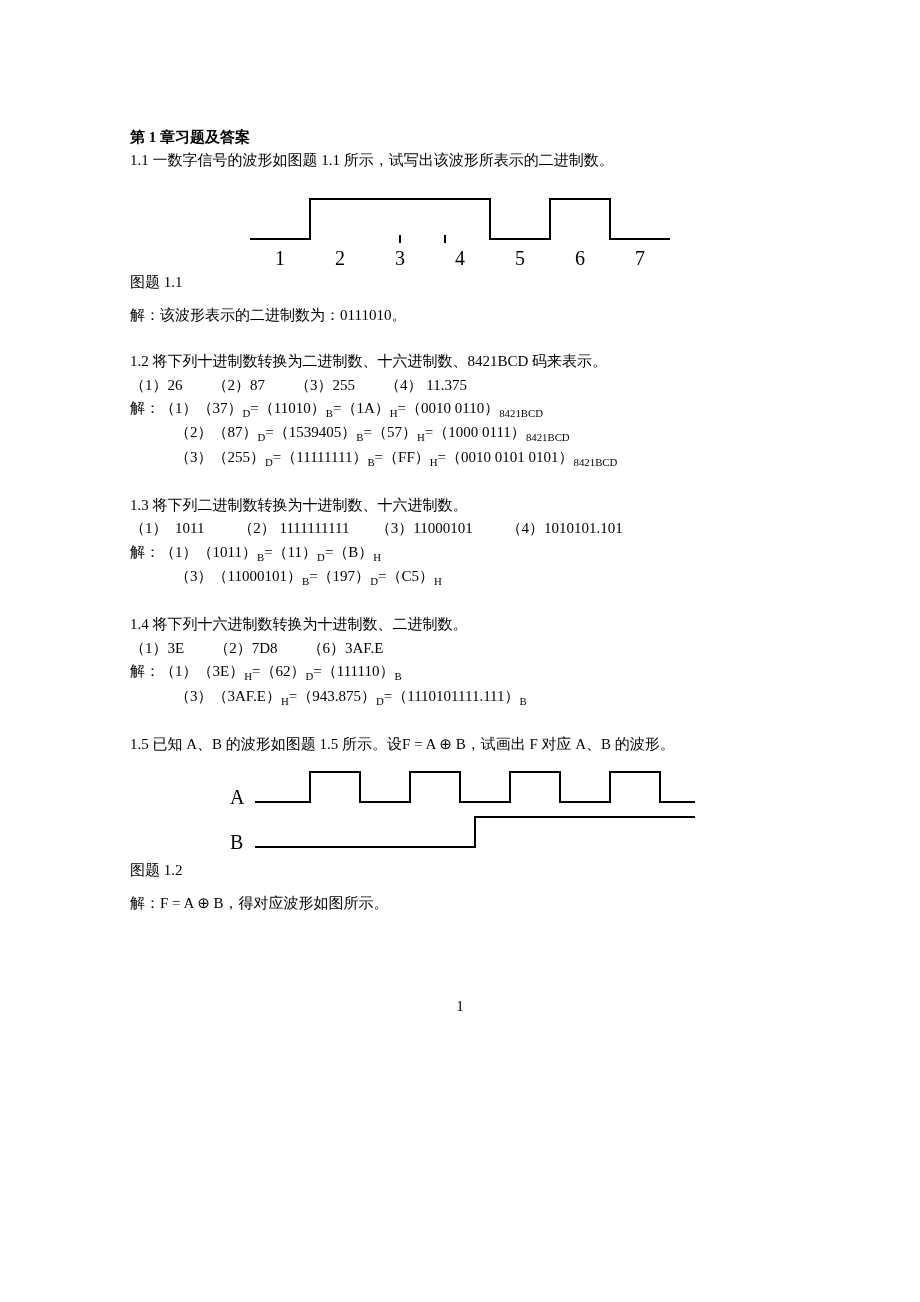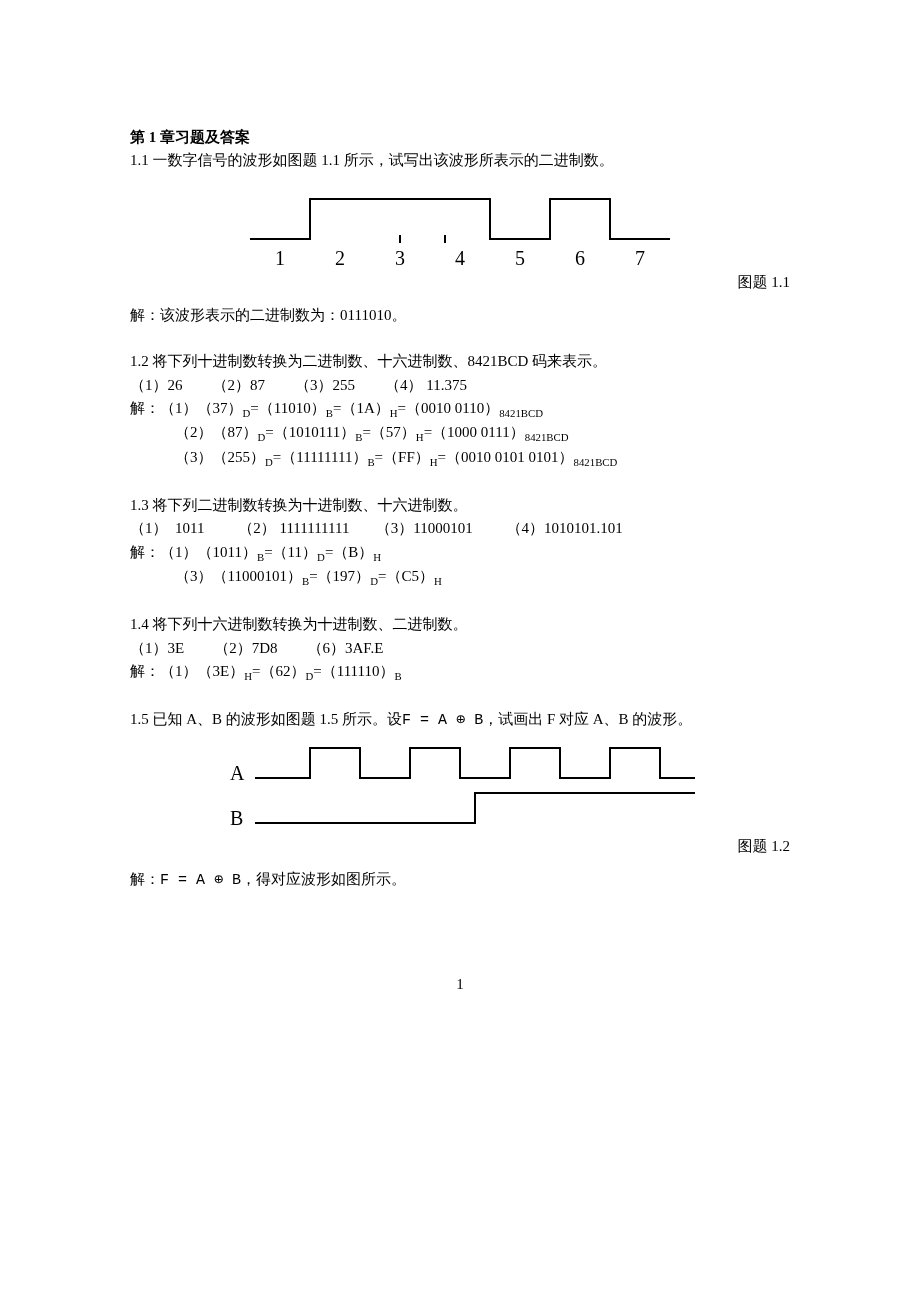--- a/index.html
+++ b/index.html
@@ -8,25 +8,25 @@
     line-height: 1.55;
     color: #000;
     background: #fff;
     width: 920px;
     margin: 0;
     padding: 110px 130px 100px 130px;
     box-sizing: border-box;
   }
   .chapter-title { font-weight: bold; margin-top: 16px; }
   svg { display: block; margin: 6px auto 2px; }
-  .caption { text-align: right; margin: 2px 0 10px; }
+  .caption { text-align: left; margin: 2px 0 10px; }
   .indent { padding-left: 3em; }
   .page-num { text-align: center; margin-top: 80px; }
   .sub { font-size: 0.72em; vertical-align: sub; }
-  .formula { font-family: Liberation Mono, monospace; }
+  .formula { font-family: Liberation Serif, serif; }
 </style>
 </head>
 <body>
 
 
 
 <div class="chapter-title">第 1 章习题及答案</div>
 
 
 <div>1.1  一数字信号的波形如图题 1.1 所示，试写出该波形所表示的二进制数。</div>
@@ -45,41 +45,42 @@
 <div class="caption">图题 1.1</div>
 <div>解：该波形表示的二进制数为：0111010。</div>
 
 <br>
 
 
 <div>1.2 将下列十进制数转换为二进制数、十六进制数、8421BCD 码来表示。</div>
 <div style="white-space:pre">（1）26        （2）87        （3）255        （4） 11.375</div>
 <div>
   <span>解：</span><span>（1）（37）</span><span class="sub">D</span><span>=（11010）</span><span class="sub">B</span><span>=（1A）</span><span class="sub">H</span><span>=（0010 0110）</span><span class="sub">8421BCD</span>
-  <div class="indent"><span>（2）（87）</span><span class="sub">D</span><span>=（1010111）</span><span class="sub">B</span><span>=（57）</span><span class="sub">H</span><span>=（1000 0111）</span><span class="sub">8421BCD</span></div>
+  <div class="indent"><span>（2）（87）</span><span class="sub">D</span><span>=（1539405）</span><span class="sub">B</span><span>=（57）</span><span class="sub">H</span><span>=（1000 0111）</span><span class="sub">8421BCD</span></div>
   <div class="indent"><span>（3）（255）</span><span class="sub">D</span><span>=（11111111）</span><span class="sub">B</span><span>=（FF）</span><span class="sub">H</span><span>=（0010 0101 0101）</span><span class="sub">8421BCD</span></div>
 </div>
 
 <br>
 
 
 <div>1.3 将下列二进制数转换为十进制数、十六进制数。</div>
 <div style="white-space:pre">（1）  1011         （2） 1111111111       （3）11000101         （4）1010101.101</div>
 <div>
   <span>解：</span><span>（1）（1011）</span><span class="sub">B</span><span>=（11）</span><span class="sub">D</span><span>=（B）</span><span class="sub">H</span>
   <div class="indent"><span>（3）（11000101）</span><span class="sub">B</span><span>=（197）</span><span class="sub">D</span><span>=（C5）</span><span class="sub">H</span></div>
 </div>
 
 <br>
 
 
 <div>1.4 将下列十六进制数转换为十进制数、二进制数。</div>
 <div style="white-space:pre">（1）3E        （2）7D8        （6）3AF.E</div>
 <div>
   <span>解：</span><span>（1）（3E）</span><span class="sub">H</span><span>=（62）</span><span class="sub">D</span><span>=（111110）</span><span class="sub">B</span>
+  <div class="indent"><span>（3）（3AF.E）</span><span class="sub">H</span><span>=（943.875）</span><span class="sub">D</span><span>=（1110101111.111）</span><span class="sub">B</span></div>
 </div>
 
 <br>
 
 
 <div>
   <span>1.5 已知 A、B 的波形如图题 1.5 所示。设</span><span class="formula">F = A ⊕ B</span><span>，试画出 F 对应 A、B 的波形。</span>
 </div>
 <svg width="480" height="95" viewBox="0 0 480 95">
   <text x="10" y="42" font-size="20" font-family="Times New Roman">A</text>

